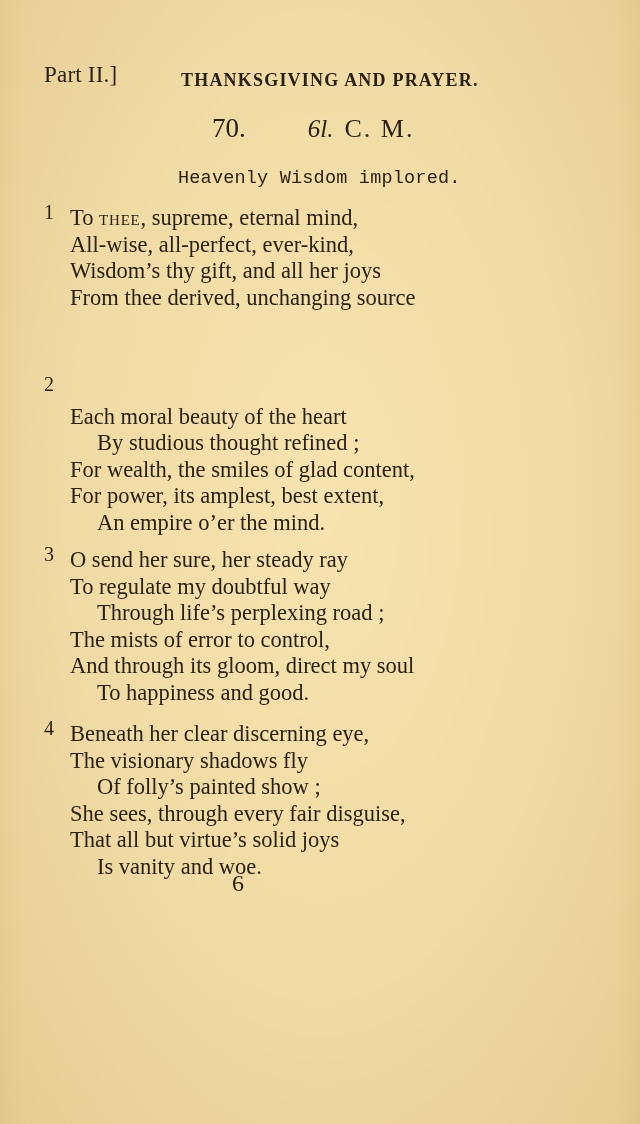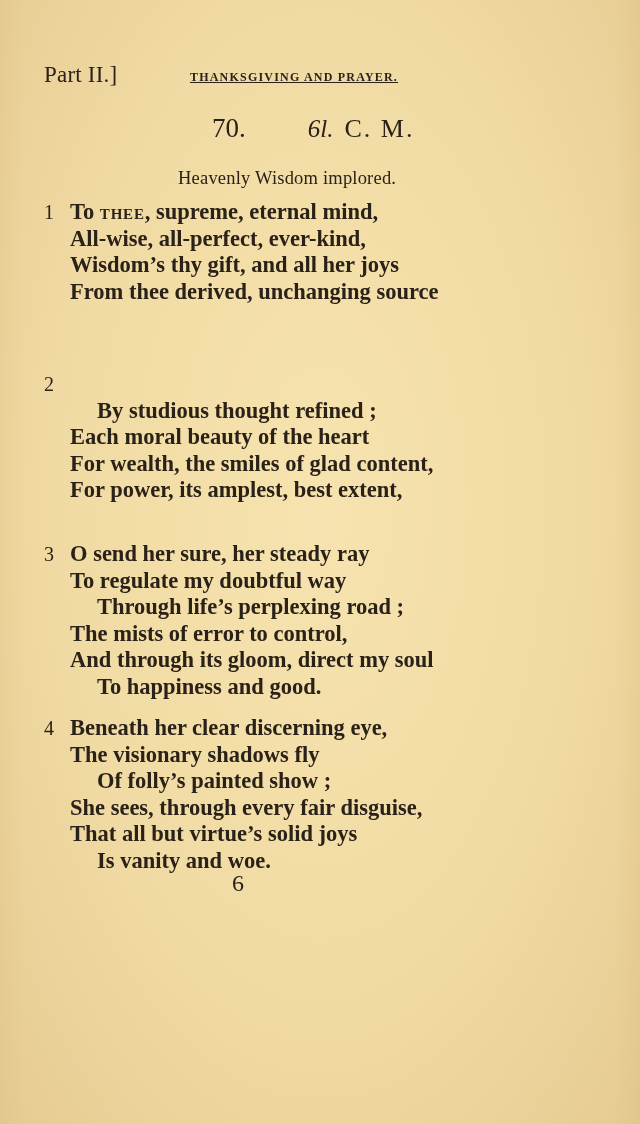--- a/index.html
+++ b/index.html
@@ -32,28 +32,27 @@
     }
     .part-label {
       position: absolute;
       left: 0;
       top: 0;
       font-size: 23px;
       letter-spacing: 0.2px;
     }
     .section-title {
       position: absolute;
-      left: 146px;
+      left: 137px;
       top: 8px;
-      font-size: 12px;
+      font-size: 18px;
       letter-spacing: 1.2px;
       text-transform: uppercase;
       font-weight: bold;
       font-variant: small-caps;
-      text-decoration: underline;
     }
     .hymn-heading {
       position: absolute;
       top: 112px;
       left: 212px;
       font-size: 28px;
       white-space: nowrap;
     }
     .hymn-number {
       font-size: 27px;
@@ -68,20 +67,21 @@
       font-size: 26px;
       letter-spacing: 2px;
       margin-left: 4px;
     }
     .hymn-subtitle {
       position: absolute;
       top: 168px;
       left: 178px;
       font-size: 18.5px;
       letter-spacing: 0.2px;
+      font-family: Liberation Mono, monospace;
     }
     .stanza {
       position: absolute;
       left: 44px;
       width: 470px;
     }
     .verse-line {
       position: relative;
       height: 26.5px;
       line-height: 26.5px;
@@ -90,22 +90,21 @@
     }
     .verse-num {
       position: absolute;
       left: 0;
       top: 0;
       font-size: 20px;
     }
     .verse-text {
       position: absolute;
       left: 26px;
-      top: 0;
-      font-weight: bold;
+      top: 6px;
     }
     .verse-line.indent .verse-text {
       left: 53px;
     }
     .sc {
       font-variant: small-caps;
       font-size: 21px;
       letter-spacing: 0.8px;
     }
     .signature {
@@ -146,31 +145,34 @@
     </div>
     <div class="verse-line">
       <span class="verse-text">From thee derived, unchanging source</span>
     </div>
   </div>
 
   <div class="stanza" style="top:371px;">
     <div class="verse-line">
       <span class="verse-num">2</span>
     </div>
+    <div class="verse-line">
+      <span class="verse-text">Each moral beauty of the heart</span>
+    </div>
     <div class="verse-line indent">
       <span class="verse-text">By studious thought refined ;</span>
     </div>
     <div class="verse-line">
-      <span class="verse-text">Each moral beauty of the heart</span>
-    </div>
-    <div class="verse-line">
       <span class="verse-text">For wealth, the smiles of glad content,</span>
     </div>
     <div class="verse-line">
       <span class="verse-text">For power, its amplest, best extent,</span>
+    </div>
+    <div class="verse-line indent">
+      <span class="verse-text">An empire o’er the mind.</span>
     </div>
   </div>
 
   <div class="stanza" style="top:541px;">
     <div class="verse-line">
       <span class="verse-num">3</span>
       <span class="verse-text">O send her sure, her steady ray</span>
     </div>
     <div class="verse-line">
       <span class="verse-text">To regulate my doubtful way</span>

